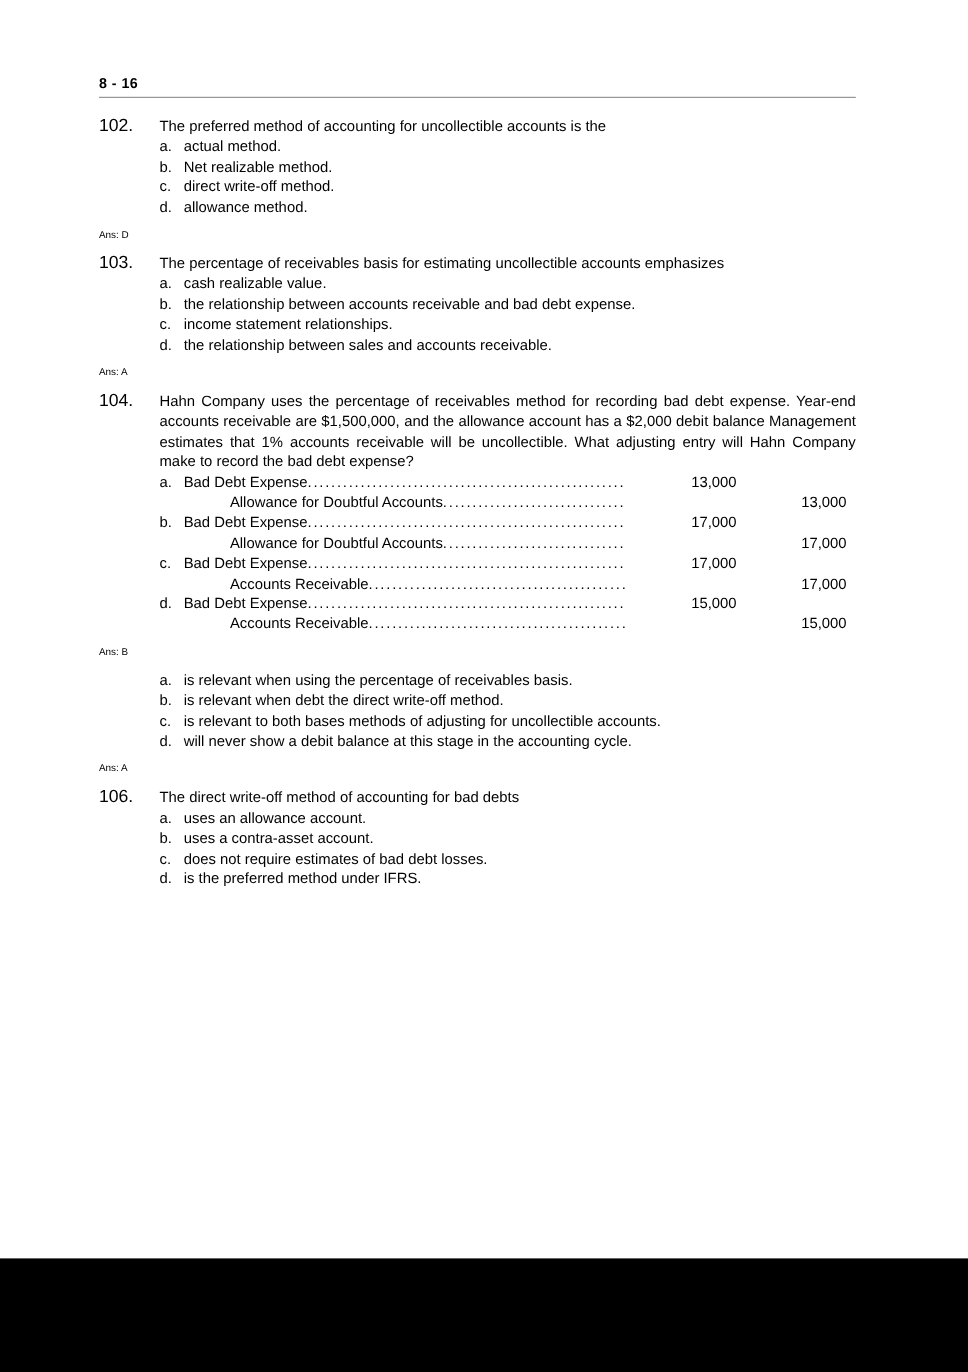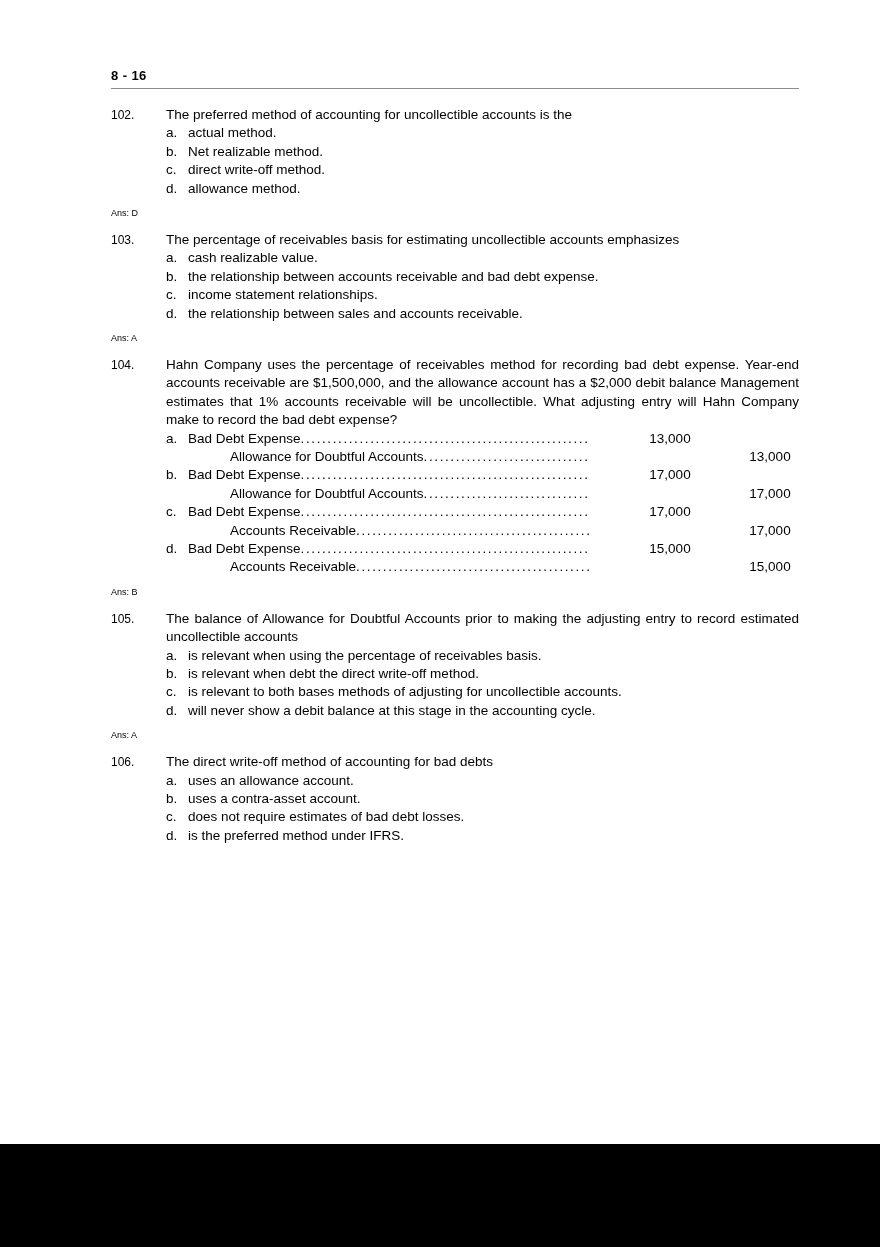--- a/index.html
+++ b/index.html
@@ -32,21 +32,20 @@
     width: 880px;
     height: 103px;
     background: #000000;
   }
 
   .content {
     position: absolute;
     left: 90px;
     top: 68px;
     width: 688px;
-    margin-left: 21px;
   }
 
   
   .page-header {
     font-size: 13px;
     font-weight: bold;
     line-height: 16px;
     letter-spacing: 0.4px;
     padding-bottom: 4px;
   }
@@ -71,21 +70,21 @@
   }
   .q-stem.no-justify {
     text-align: left;
   }
   .q-num {
     position: absolute;
     left: 0;
     top: 0;
     width: 48px;
     text-align: left;
-    font-size: 12px;
+    font-size: 16px;
   }
 
   .options {
     margin: 0;
     padding: 0;
     list-style: none;
   }
   .option {
     position: relative;
     padding-left: 77px;
@@ -229,21 +228,20 @@
               </div>
               <div class="entry-line">
                 <span class="entry-account credit-acct"><span>Accounts Receivable</span><span class="leader"> ........................................................................................................................</span></span>
                 <span class="entry-amount credit-amt">15,000</span>
               </div>
             </div>
           </div>
           <div class="answer">Ans: B</div>
         </div>
         <div class="question">
-          <div class="q-stem"><span class="q-num">105.</span><span>The balance of Allowance for Doubtful Accounts prior to making the adjusting entry to record estimated uncollectible accounts</span></div>
           <ul class="options">
             <li class="option"><span class="opt-letter">a.</span><span>is relevant when using the percentage of receivables basis.</span></li>
             <li class="option"><span class="opt-letter">b.</span><span>is relevant when debt the direct write-off method.</span></li>
             <li class="option"><span class="opt-letter">c.</span><span>is relevant to both bases methods of adjusting for uncollectible accounts.</span></li>
             <li class="option"><span class="opt-letter">d.</span><span>will never show a debit balance at this stage in the accounting cycle.</span></li>
           </ul>
           <div class="answer">Ans: A</div>
         </div>
         <div class="question">
           <div class="q-stem no-justify"><span class="q-num">106.</span><span>The direct write-off method of accounting for bad debts</span></div>

